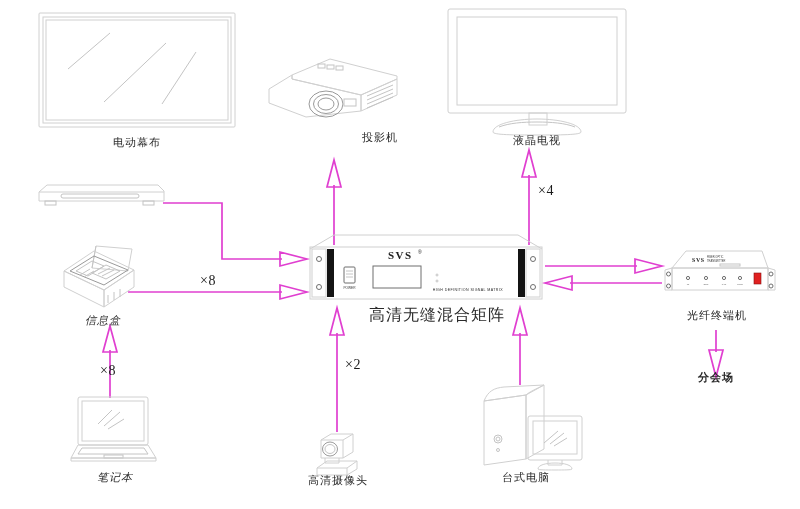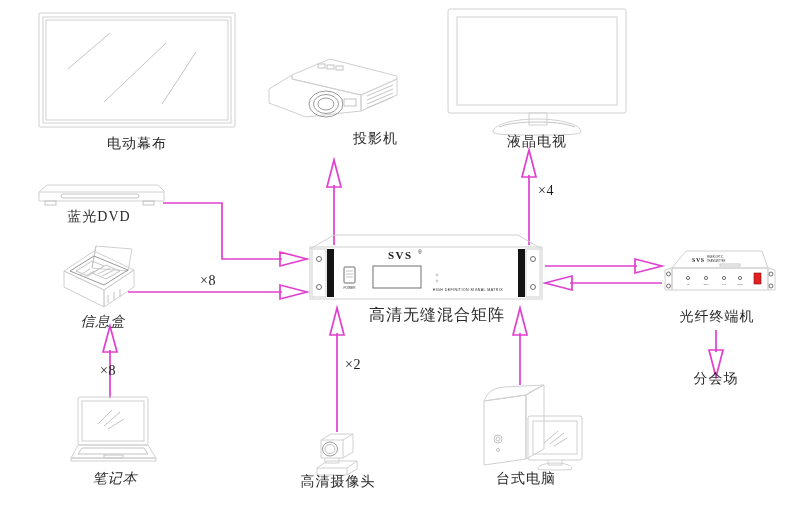--- a/index.html
+++ b/index.html
@@ -16,21 +16,21 @@
     height: 509px;
     background: #ffffff;
     overflow: hidden;
   }
   .node {
     position: absolute;
   }
   .label {
     position: absolute;
     font-family: "Liberation Serif", "DejaVu Serif", serif;
-    font-size: 14px;
+    font-size: 11px;
     color: #2a2a2a;
     letter-spacing: 1px;
     white-space: nowrap;
     text-align: center;
   }
   .mult {
     position: absolute;
     font-family: "Liberation Serif", "DejaVu Serif", serif;
     font-size: 14px;
     color: #1a1a1a;
@@ -170,21 +170,20 @@
 
   <div class="node" style="left:33px; top:182px;">
     <svg class="dev" width="132" height="28" viewBox="0 0 132 28">
       <path class="ln" d="M6,10 L14,3 L125,3 L131,9 L131,19 L6,19 Z"></path>
       <path class="ln" d="M6,10 L131,10"></path>
       <rect class="ln2" x="28" y="12" width="78" height="4" rx="2"></rect>
       <rect class="ln2" x="12" y="19" width="11" height="4"></rect>
       <rect class="ln2" x="110" y="19" width="11" height="4"></rect>
     </svg>
   </div>
-  <div class="label" style="left:33px; top:208px; width:132px; font-size:14px;">蓝光DVD</div>
 
   <div class="node" style="left:58px; top:243px;">
     <svg class="dev" width="90" height="68" viewBox="0 0 90 68">
 
       <path class="ln" d="M38,3 L74,6 L70,28 L34,25 Z"></path>
       <path class="ln2" d="M38,3 L34,25"></path>
 
       <path class="ln" d="M6,28 L36,8 L76,27 L46,47 Z"></path>
       <path class="lnd" d="M12,28 L36,13 L70,27 L46,42 Z"></path>
 
@@ -329,15 +328,15 @@
       <text x="26" y="37" text-anchor="middle" class="tiny" style="font-size:2.4px; fill:#555;">IN</text>
       <text x="44" y="37" text-anchor="middle" class="tiny" style="font-size:2.4px; fill:#555;">OUT</text>
       <text x="62" y="37" text-anchor="middle" class="tiny" style="font-size:2.4px; fill:#555;">LAN</text>
       <text x="78" y="37" text-anchor="middle" class="tiny" style="font-size:2.4px; fill:#555;">PWR</text>
 
       <rect x="92" y="25" width="7" height="11" fill="#e02020" stroke="#8a1010" stroke-width="0.6"></rect>
     </svg>
   </div>
   <div class="label" style="left:652px; top:308px; width:130px;">光纤终端机</div>
 
-  <div class="label" style="left:666px; top:370px; width:100px;">分会场</div>
+  <div class="label" style="left:666px; top:370px; width:100px;font-weight:bold;">分会场</div>
 
 </div>
 
 </body></html>

